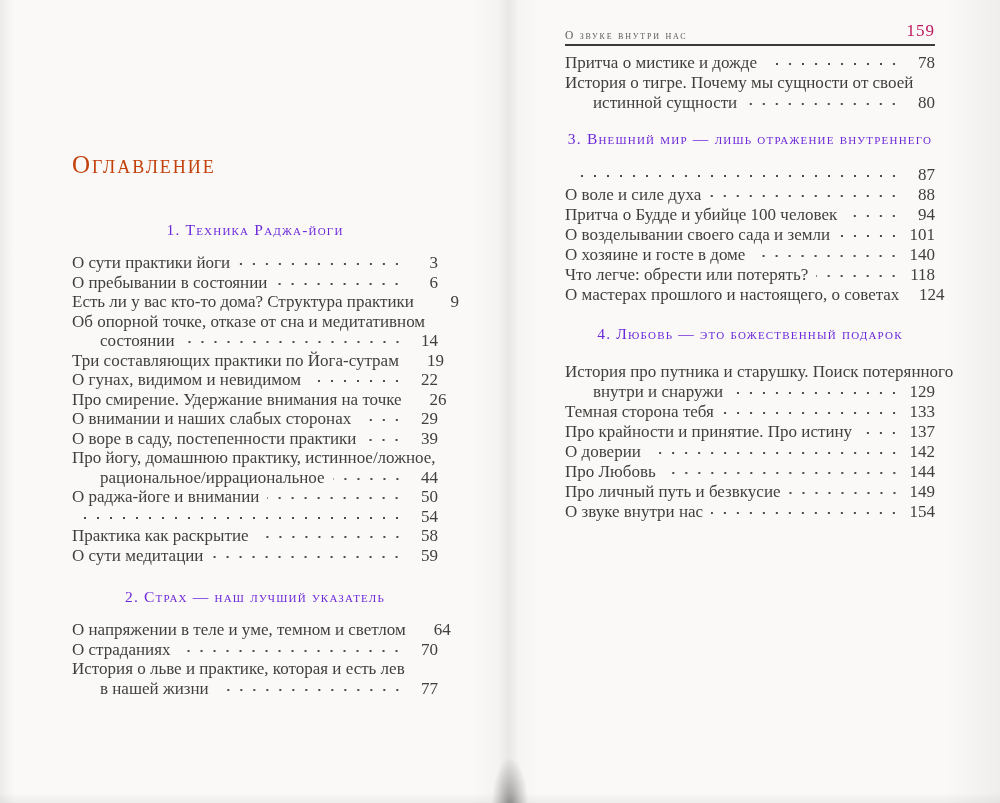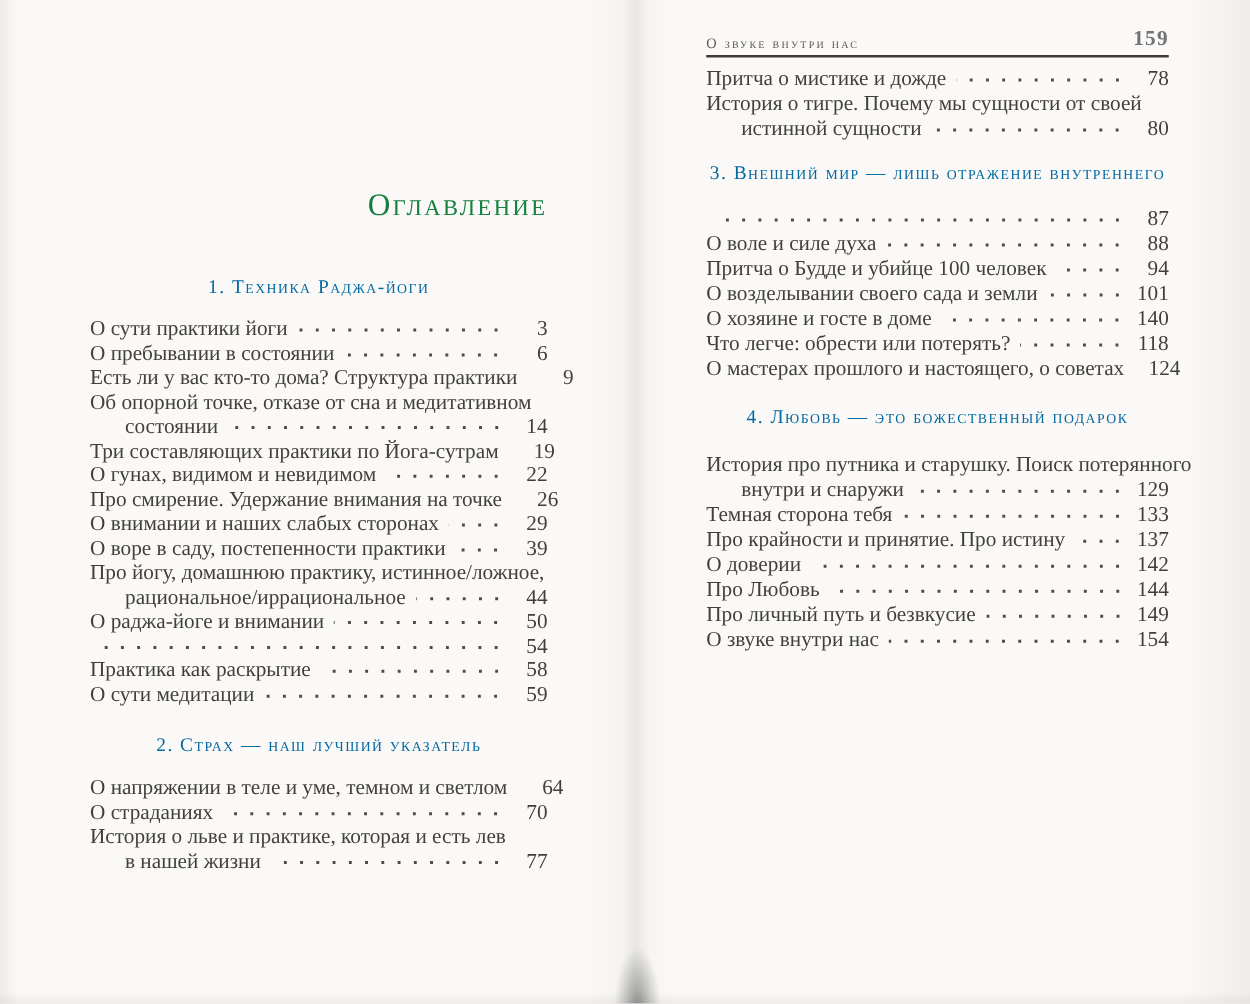--- a/index.html
+++ b/index.html
@@ -26,45 +26,45 @@
   .gutter{position:absolute;left:470px;top:0;bottom:0;width:70px;
     background:linear-gradient(to right,rgba(0,0,0,0),rgba(0,0,0,.025) 40%,rgba(0,0,0,.07) 55%,rgba(0,0,0,.02) 70%,rgba(0,0,0,0));}
   .gutter-smudge{position:absolute;left:488px;bottom:0;width:44px;height:70px;
     background:radial-gradient(ellipse 60% 100% at 50% 105%,rgba(25,25,25,.42),rgba(25,25,25,0) 70%);}
   .bottom-shade{position:absolute;left:0;right:0;bottom:0;height:10px;
     background:linear-gradient(to bottom,rgba(0,0,0,0),rgba(0,0,0,.05));}
 
   
   .page-left{position:absolute;left:72px;top:150px;width:366px;}
   .book-title{
-    font-size:25px;line-height:30px;text-align:right;
-    font-variant:small-caps;letter-spacing:2px;color:#15803d;
+    font-size:25px;line-height:30px;text-align:left;
+    font-variant:small-caps;letter-spacing:2px;color:#c2410c;
   }
   .sec-heading{
     font-size:15.5px;line-height:20px;text-align:center;
-    font-variant:small-caps;letter-spacing:1.2px;color:#0369a1;
+    font-variant:small-caps;letter-spacing:1.2px;color:#6d28d9;
     white-space:nowrap;
   }
   .page-left .sec-heading.first{margin-top:40px;}
   .page-left .toc-entries.first{margin-top:13px;}
   .page-left .sec-heading.second{margin-top:22px;}
   .page-left .toc-entries.second{margin-top:13px;}
 
   
   .page-right{position:absolute;left:565px;top:53px;width:370px;}
   .running-header{
     position:absolute;left:565px;top:20px;width:370px;height:21px;
     display:flex;justify-content:space-between;align-items:flex-end;
     border-bottom:2px solid var(--rule);
     padding-bottom:3px;box-sizing:content-box;
   }
   .running-header .rh-title{
     font-variant:small-caps;font-size:11.5px;letter-spacing:1.8px;color:var(--ink-soft);
   }
-  .running-header .rh-page{font-size:17px;color:#737373;letter-spacing:1px;font-weight:bold;}
+  .running-header .rh-page{font-size:17px;color:#be185d;letter-spacing:1px;}
   .page-right .sec-heading.s3{margin-top:16px;}
   .page-right .toc-entries.s3{margin-top:16px;}
   .page-right .sec-heading.s4{margin-top:19px;}
   .page-right .toc-entries.s4{margin-top:18px;}
 
   
   .toc-entries{--lh:20px;}
   .page-left .toc-entries{--lh:19.5px;}
   .toc-line{display:flex;align-items:baseline;height:var(--lh);
     font-size:17px;white-space:nowrap;}

